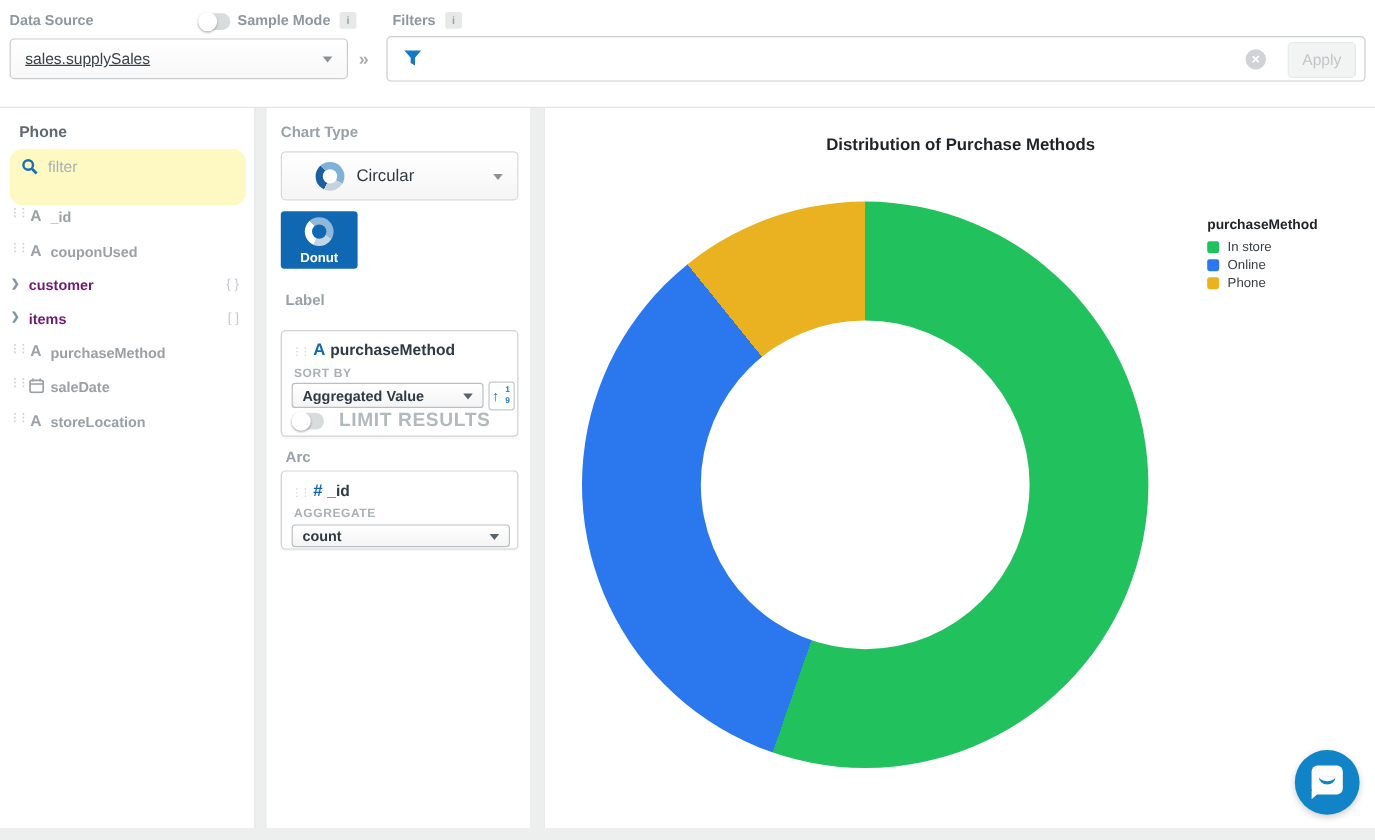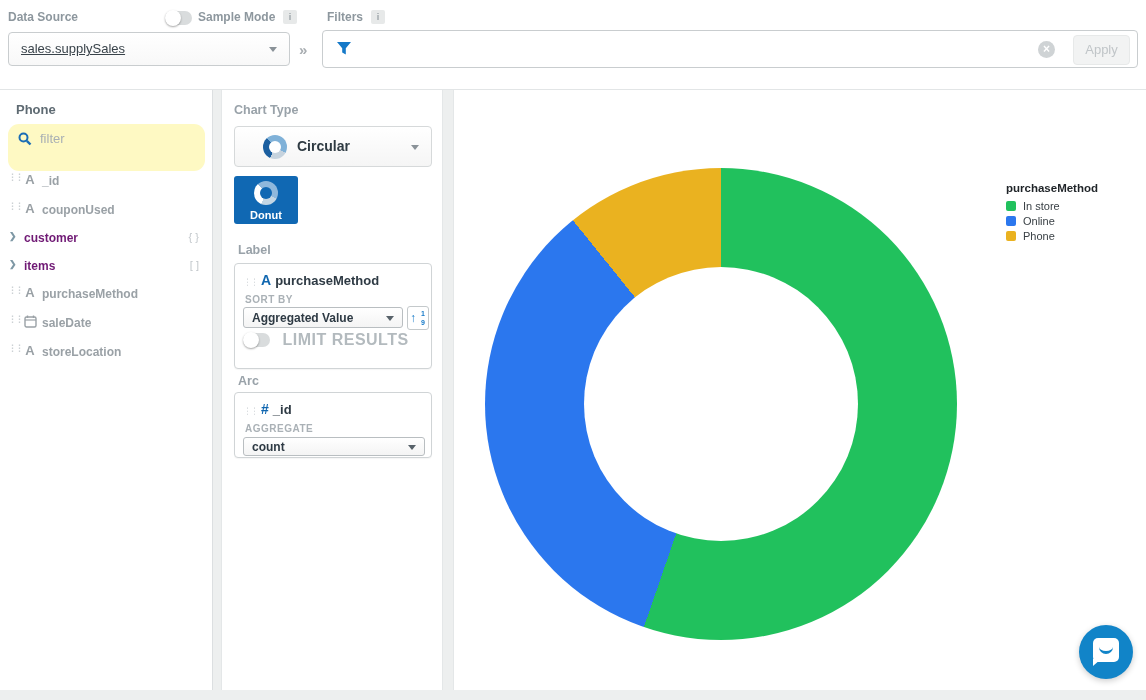--- a/index.html
+++ b/index.html
@@ -40,21 +40,21 @@
   .field-row .flabel { position:absolute; left:42px; top:5px; }
   .field-row .chev { position:absolute; left:9px; top:5px; color:#7e98a5; font-size:9px; font-weight:bold; }
   .field-row .glabel { position:absolute; left:24px; top:5px; color:#701a75; }
   .field-row .badge { position:absolute; right:14px; top:5px; color:#c3c8cc; font-weight:normal; font-size:11px; }
 
   .enc-heading { position:absolute; font-size:12.5px; font-weight:bold; color:#99a2a9; }
   .type-select { position:absolute; left:12px; top:36px; width:198px; height:41px; background:linear-gradient(#fff,#f5f5f5); border:1px solid #d6d9da; border-radius:4px; cursor:pointer; }
   .mini-donut { width:24px; height:24px; border-radius:50%; position:absolute; background:conic-gradient(#7fb1d8 0deg 120deg, #c6d3de 120deg 205deg, #1b5fa0 205deg 318deg, #7fb1d8 318deg 360deg); }
   .mini-donut::after { content:""; position:absolute; left:6px; top:6px; width:12px; height:12px; border-radius:50%; background:#fff; }
   .type-select .mini-donut { left:28px; top:8px; }
-  .type-select .val { position:absolute; left:62px; top:11px; font-size:14px; font-weight:bold; color:#2e3a42; }
+  .type-select .val { position:absolute; left:62px; top:11px; font-size:14px; font-weight:normal; color:#2e3a42; }
   .donut-tile { position:absolute; left:12px; top:86px; width:64px; height:48px; background:#1068b3; border-radius:3px; cursor:pointer; }
   .donut-tile .mini-donut { left:20px; top:5px; background:conic-gradient(#8fb8dc 0deg 120deg, #c3d6e4 120deg 205deg, #ffffff 205deg 318deg, #8fb8dc 318deg 360deg); }
   .donut-tile .mini-donut::after { background:#1068b3; }
   .donut-tile .tile-label { position:absolute; left:0; bottom:3px; width:100%; text-align:center; color:#fff; font-size:11px; font-weight:bold; }
 
   .enc-card { position:absolute; left:12px; width:198px; background:#fff; border:1px solid #d0d4d6; border-radius:4px; box-shadow:0 1px 1px rgba(0,0,0,.04); }
   .enc-card .frow { position:absolute; left:8px; top:7px; height:18px; }
   .enc-card .handle { color:#ccd1d4; font-size:9px; letter-spacing:-2px; }
   .enc-card .ticon { color:#1167b0; font-size:14px; font-weight:bold; margin:0 4px; }
   .enc-card .fname { color:#2e3a44; font-size:13px; font-weight:bold; }
@@ -180,21 +180,21 @@
     <span class="val">Circular</span>
     <span class="caret" style="right:12px; top:18px;"></span>
   </div>
 
   <div class="donut-tile">
     <span class="mini-donut"></span>
     <span class="tile-label">Donut</span>
   </div>
 
   <div class="enc-heading" style="left:16px; top:153px;">Label</div>
-  <div class="enc-card" style="top:173px; height:106px;">
+  <div class="enc-card" style="top:185px; height:89px;">
     <div class="frow">
       <span class="handle">⋮⋮</span><span class="ticon">A</span><span class="fname">purchaseMethod</span>
     </div>
     <div class="sub-label" style="top:30px;">SORT BY</div>
     <div class="card-select" style="left:8px; top:43px; width:160px; height:21px;">
       <span class="val">Aggregated Value</span>
       <span class="caret" style="right:8px; top:8px;"></span>
     </div>
     <div class="sort-btn">
       <span class="arrow">↑</span>
@@ -213,20 +213,21 @@
     </div>
     <div class="sub-label" style="top:30px;">AGGREGATE</div>
     <div class="card-select" style="left:8px; top:44px; width:182px; height:19px;">
       <span class="val" style="top:2px;">count</span>
       <span class="caret" style="right:8px; top:7px;"></span>
     </div>
   </div>
 </div>
 
 <div class="panel chart-panel">
+  <div class="chart-title">Distribution of Purchase Methods</div>
 
   <div class="donut" id="donut-chart" style="background: conic-gradient(rgb(33, 193, 93) 0deg, rgb(33, 193, 93) 199.08deg, rgb(43, 119, 238) 199.08deg, rgb(43, 119, 238) 321.12deg, rgb(234, 178, 32) 321.12deg, rgb(234, 178, 32) 360deg);">
     <div class="hole"></div>
   </div>
 
   <div class="legend">
     <div class="legend-title">purchaseMethod</div>
     <div class="legend-row">
       <span class="legend-swatch" style="background: rgb(33, 193, 93);"></span>
       <span class="legend-label">In store</span>

